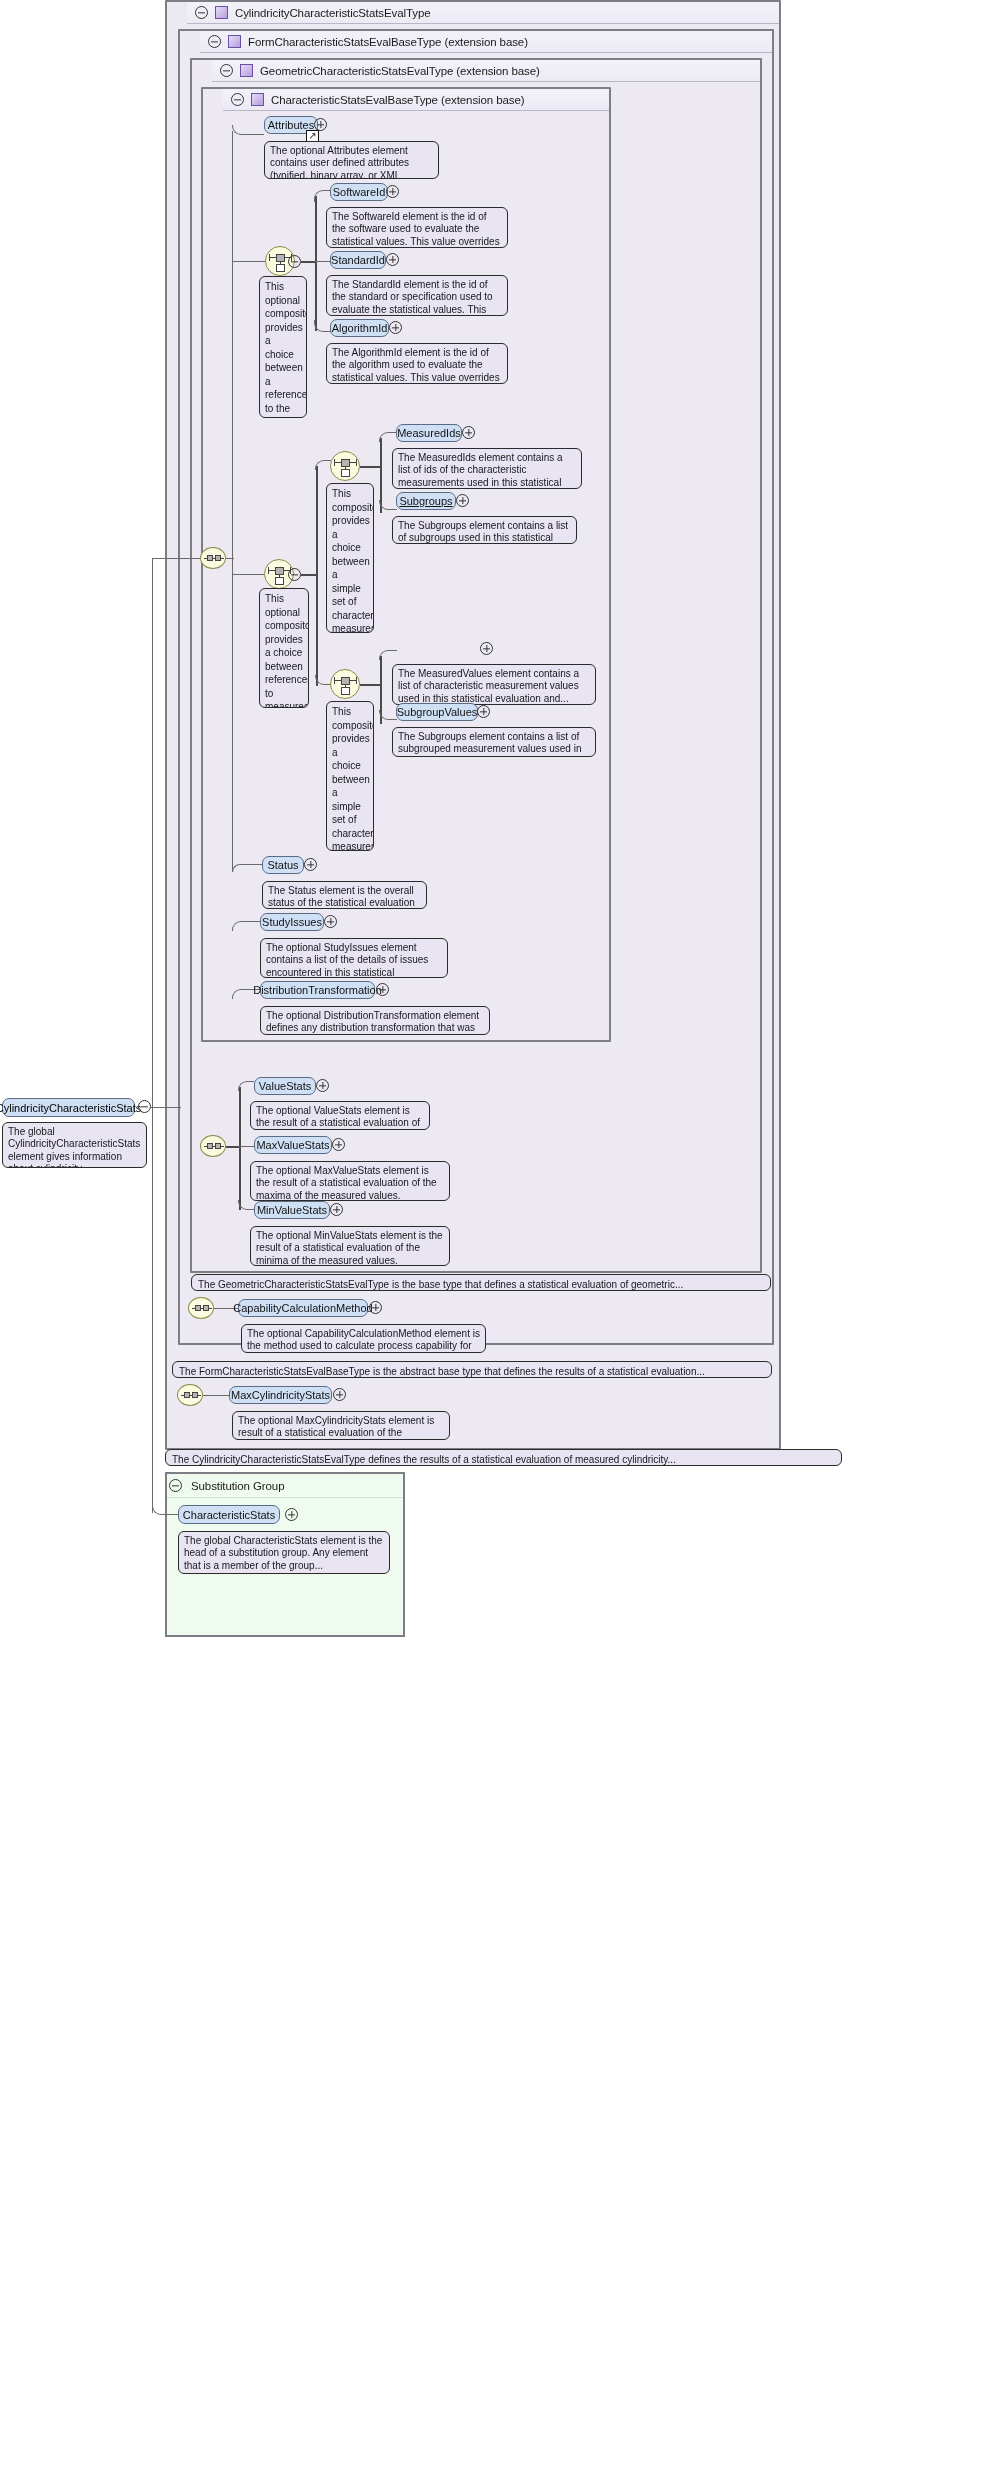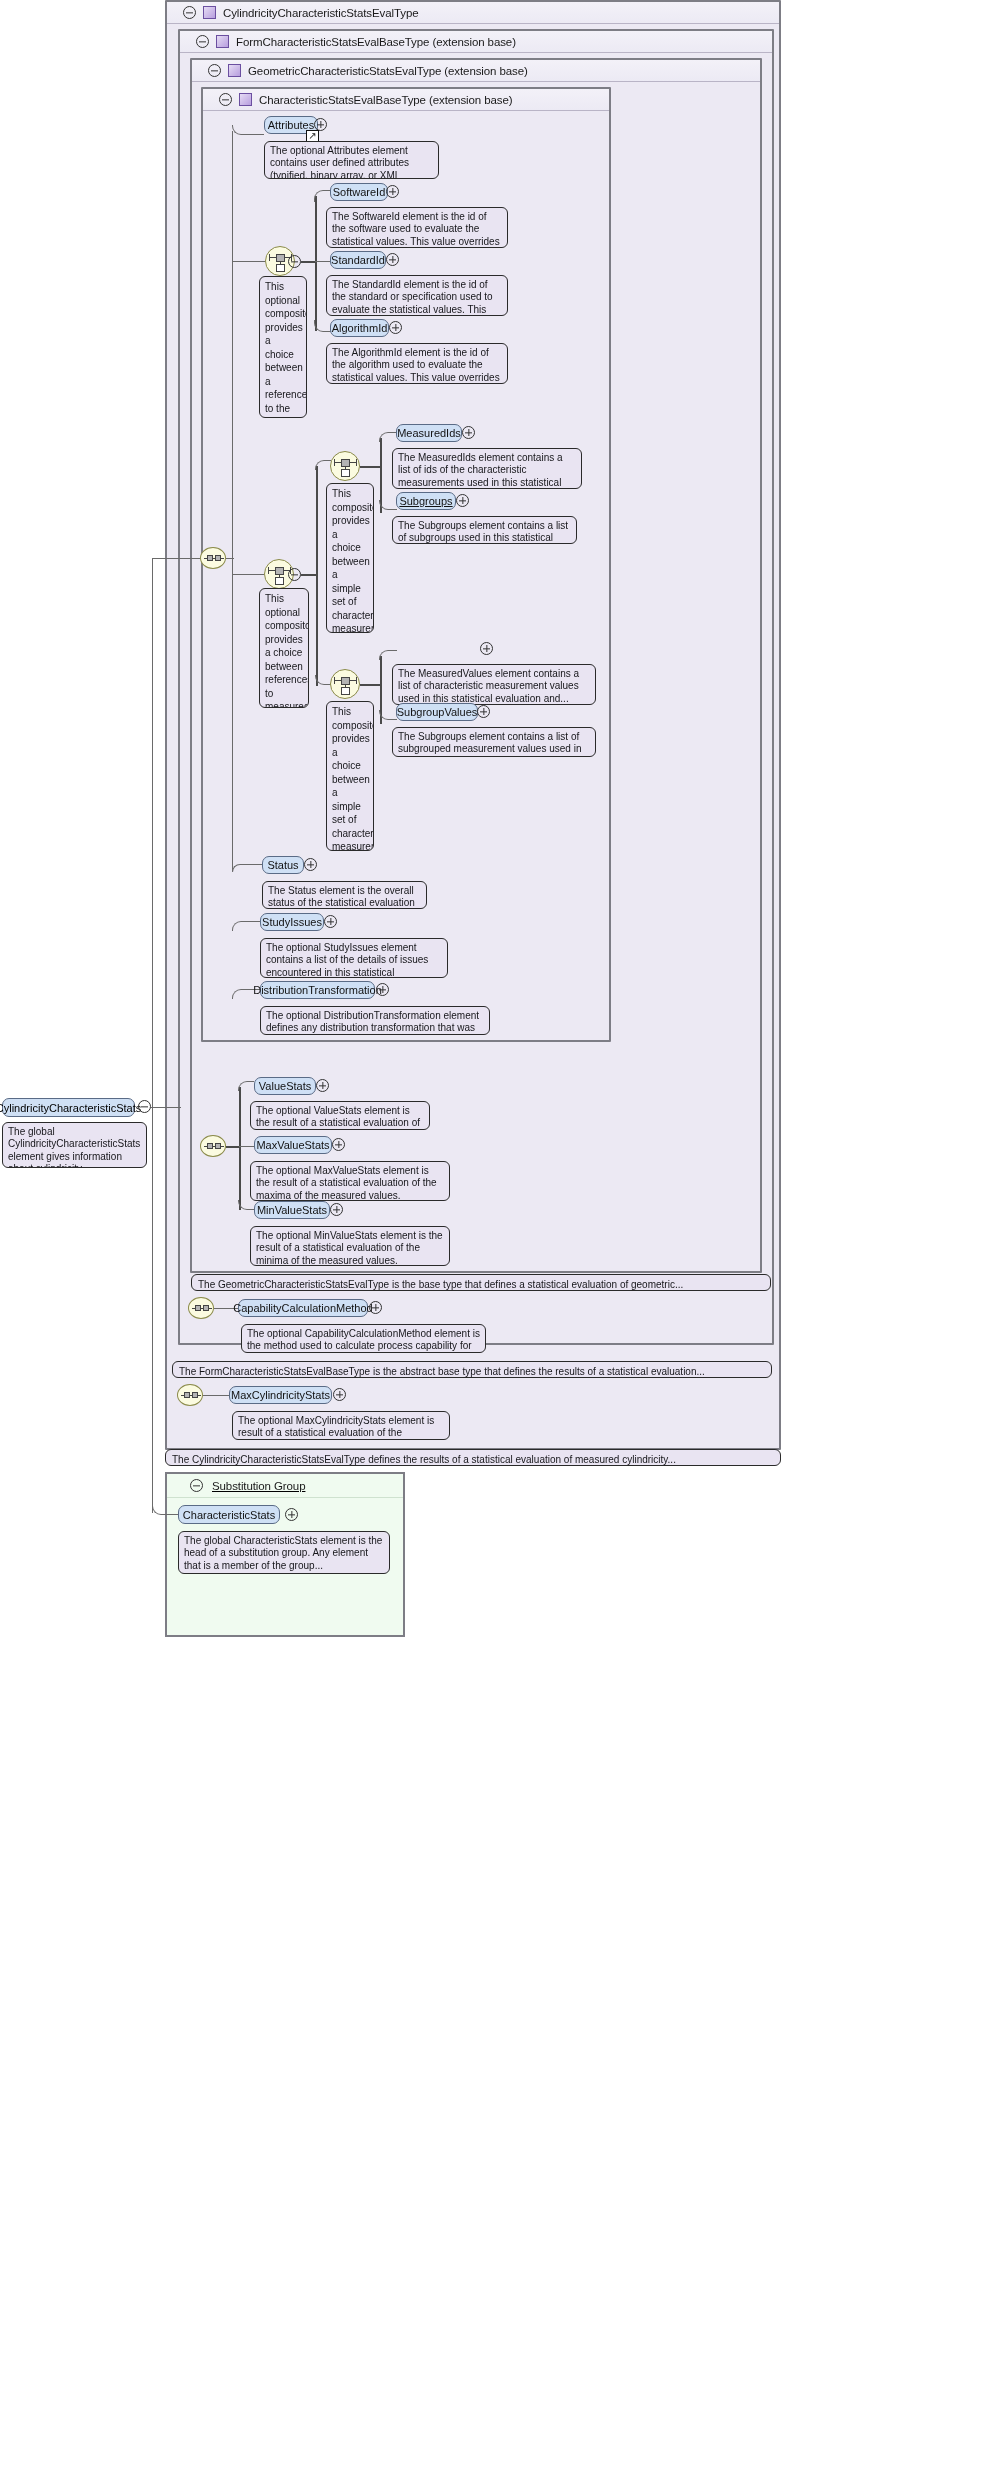--- a/index.html
+++ b/index.html
@@ -21,44 +21,44 @@
     position: absolute;
     background: #ece9f3;
     border: 2px solid #7d7d85;
     border-radius: 1px;
   }
   .typebox > .tb-head {
     height: 22px;
     display: flex;
     align-items: center;
     gap: 7px;
-    padding-left: 16px;
+    padding-left: 8px;
     border-bottom: 1px solid #b9b4c6;
     background: linear-gradient(to bottom, #f3f1f8 0%, #eceaf4 100%);
+    margin-left: 20px;
   }
   .tb-title {
     font-size: 11.5px;
     color: #1a1a1a;
     white-space: nowrap;
     letter-spacing: -0.1px;
   }
   .subgroupbox {
     position: absolute;
     background: #f0fbf0;
     border: 2px solid #7d7d85;
   }
   .subgroupbox > .tb-head {
     height: 24px;
     display: flex;
     align-items: center;
     gap: 9px;
-    padding-left: 23px;
+    padding-left: 2px;
     border-bottom: 1px solid #cfe2cf;
     background: #f0fbf0;
-    text-decoration: underline;
   }
 
   
   .circ {
     width: 13px; height: 13px;
     border: 1.3px solid #333;
     border-radius: 50%;
     position: relative;
     flex: 0 0 auto;
     background: transparent;
@@ -572,21 +572,21 @@
   <div class="ln h" style="left:203px; top:1395px; width:26px; height:1px;"></div>
   <div class="node" style="left:229px; top:1386px; width:103px; height:18px;">
     <span>MaxCylindricityStats</span>
   </div>
   <span class="circ circ-abs plus" style="left:333px; top:1388px;"></span>
   <div class="doc" style="left:232px; top:1411px; width:218px; height:29px;">
     <span class="notch"></span>
     <span>The optional MaxCylindricityStats element is result of a statistical evaluation of the measured overall feature...</span>
   </div>
 
-  <div class="summary" style="left:165px; top:1449px; width:616px; height:17px;">
+  <div class="summary" style="left:165px; top:1449px; width:677px; height:17px;">
     <span>The CylindricityCharacteristicStatsEvalType defines the results of a statistical evaluation of measured cylindricity...</span>
   </div>
 
   <div class="globalbox" style="left:2px; top:1098px; width:133px; height:19px;">
     <span>CylindricityCharacteristicStats</span>
   </div>
   <span class="circ circ-abs" style="left:138px; top:1100px;"></span>
 
   <div class="ln h" style="left:151px; top:1107px; width:30px; height:1px;"></div>
   <div class="doc" style="left:2px; top:1122px; width:145px; height:46px;">

